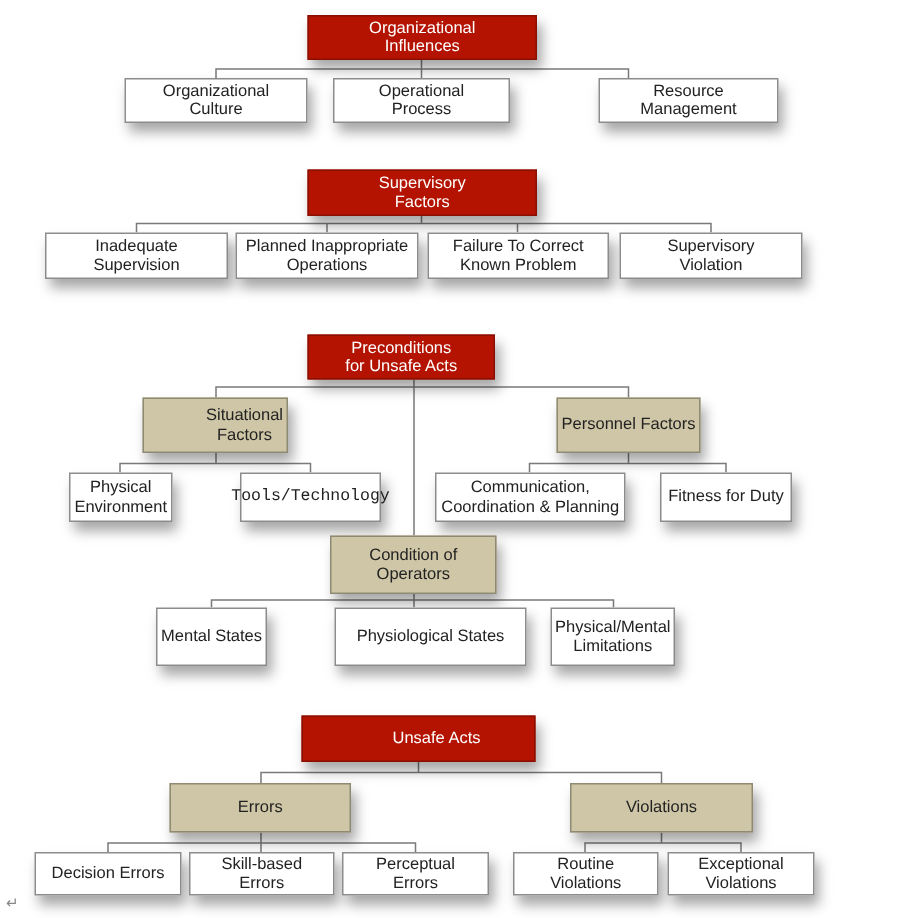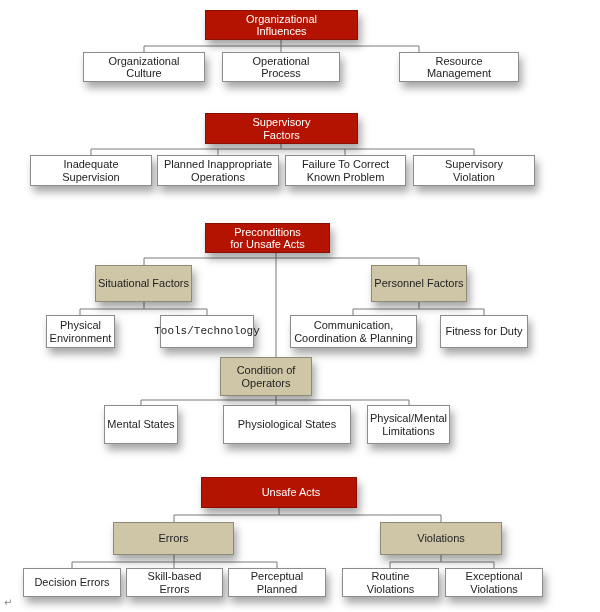--- a/index.html
+++ b/index.html
@@ -52,42 +52,42 @@
 Supervision</div>
   <div class="box white" style="left:157px;top:155px;width:122px;height:31px;">Planned Inappropriate
 Operations</div>
   <div class="box white" style="left:285px;top:155px;width:121px;height:31px;">Failure To Correct
 Known Problem</div>
   <div class="box white" style="left:413px;top:155px;width:122px;height:31px;">Supervisory
 Violation</div>
 
   <div class="box red" style="left:205px;top:223px;width:125px;height:30px;">Preconditions
 for Unsafe Acts</div>
-  <div class="box tan" style="left:95px;top:265px;width:97px;height:37px;">Situational Factors</div>
+  <div class="box tan" style="left:95px;top:265px;width:97px;height:37px;padding-left:39px;">Situational Factors</div>
   <div class="box tan" style="left:371px;top:265px;width:96px;height:37px;">Personnel Factors</div>
   <div class="box white" style="left:46px;top:315px;width:69px;height:33px;">Physical
 Environment</div>
   <div class="box white" style="left:160px;top:315px;width:94px;height:33px;font-family:Liberation Mono, monospace;">Tools/Technology</div>
   <div class="box white" style="left:290px;top:315px;width:127px;height:33px;">Communication,
 Coordination &amp; Planning</div>
   <div class="box white" style="left:440px;top:315px;width:88px;height:33px;">Fitness for Duty</div>
-  <div class="box tan" style="left:220px;top:357px;width:92px;height:39px;">Condition of
+  <div class="box tan" style="left:220px;top:357px;width:111px;height:39px;">Condition of
 Operators</div>
   <div class="box white" style="left:104px;top:405px;width:74px;height:39px;">Mental States</div>
   <div class="box white" style="left:223px;top:405px;width:128px;height:39px;">Physiological States</div>
   <div class="box white" style="left:367px;top:405px;width:83px;height:39px;">Physical/Mental
 Limitations</div>
 
   <div class="box red" style="left:201px;top:477px;width:156px;height:31px;padding-left:24px;">Unsafe Acts</div>
   <div class="box tan" style="left:113px;top:522px;width:121px;height:33px;">Errors</div>
   <div class="box tan" style="left:380px;top:522px;width:122px;height:33px;">Violations</div>
   <div class="box white" style="left:23px;top:568px;width:98px;height:29px;">Decision Errors</div>
   <div class="box white" style="left:126px;top:568px;width:97px;height:29px;">Skill-based
 Errors</div>
   <div class="box white" style="left:228px;top:568px;width:98px;height:29px;">Perceptual
-Planned</div>
+Errors</div>
   <div class="box white" style="left:342px;top:568px;width:97px;height:29px;">Routine
 Violations</div>
   <div class="box white" style="left:445px;top:568px;width:98px;height:29px;">Exceptional
 Violations</div>
 
   <span class="return-mark">↵</span>
 </div>
 
 </body></html>

